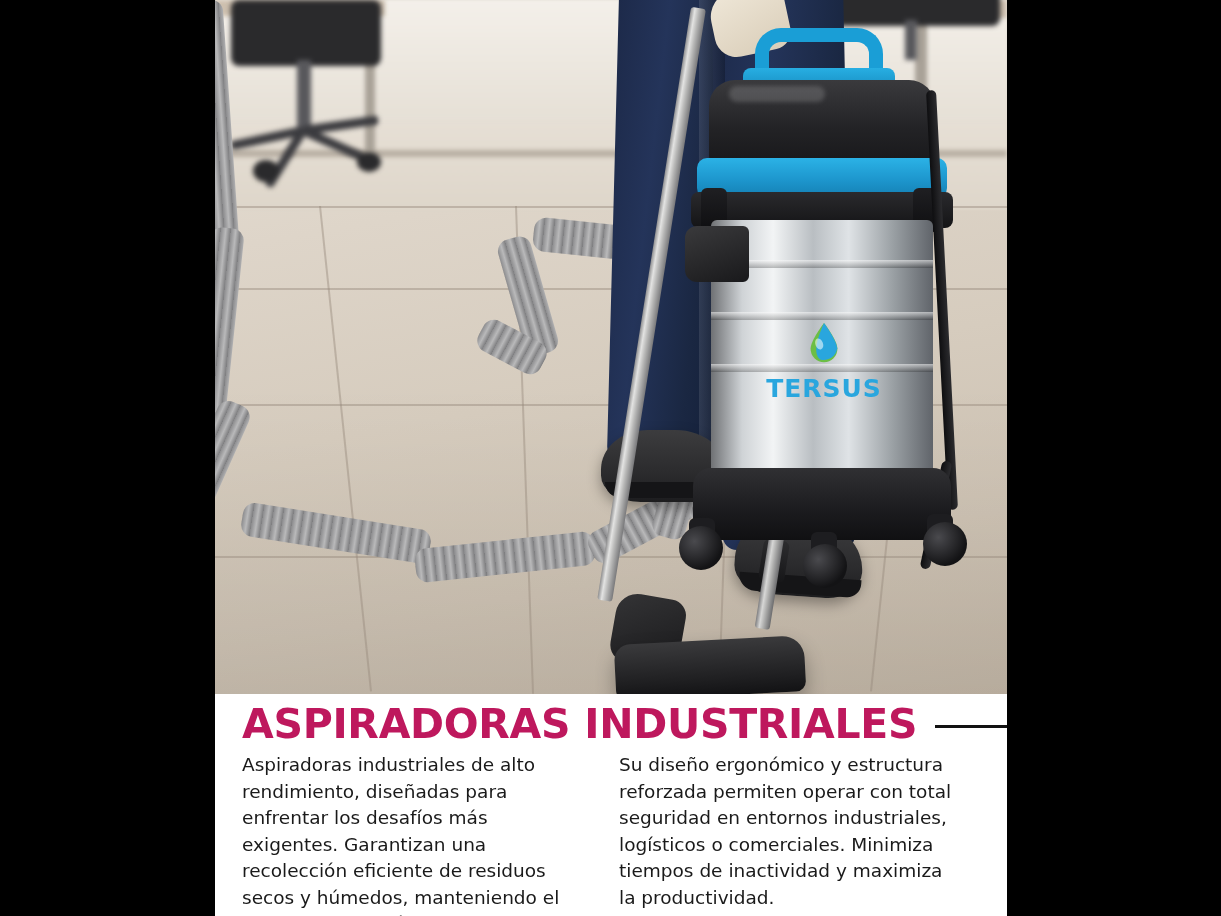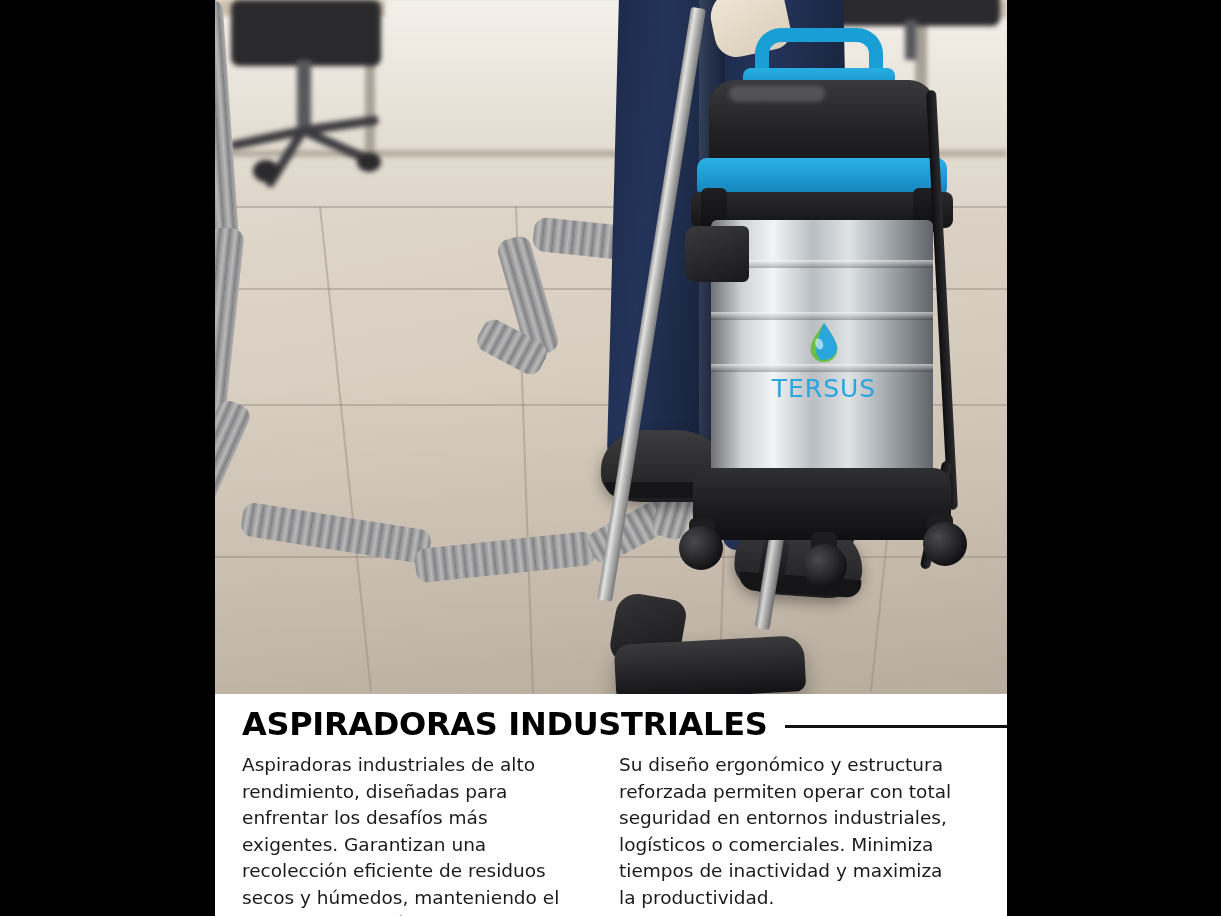--- a/index.html
+++ b/index.html
@@ -331,21 +331,21 @@
     width: 130px;
     text-align: center;
   }
   .brand-drop {
     width: 46px;
     height: 46px;
     margin: 0 auto 4px auto;
   }
   .brand-name {
     font-family: "DejaVu Sans", sans-serif;
-    font-weight: 400;
+    font-weight: 700;
     font-size: 25px;
     letter-spacing: 1px;
     color: #29a6de;
   }
 
   
   .content {
     position: absolute;
     left: 0;
     top: 694px;
@@ -358,24 +358,24 @@
     left: 27px;
     top: 6px;
     width: 765px;
     height: 48px;
     display: flex;
     align-items: center;
   }
   .title {
     font-family: "DejaVu Sans", sans-serif;
     font-weight: 700;
-    font-size: 32px;
+    font-size: 41px;
     line-height: 40px;
     letter-spacing: -0.3px;
-    color: #000000;
+    color: #be185d;
     white-space: nowrap;
     text-align: center;
   }
   .title-rule {
     flex: 1 1 auto;
     height: 3px;
     background: #121212;
     margin-left: 18px;
     margin-top: 4px;
   }

